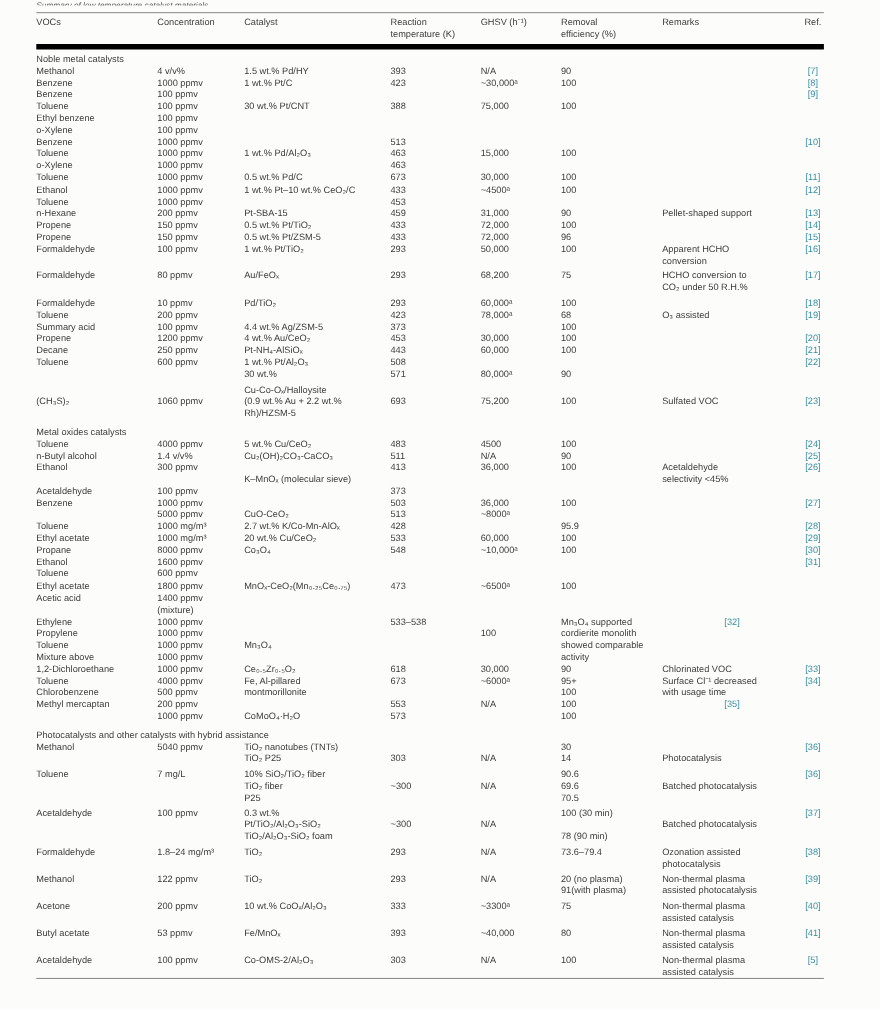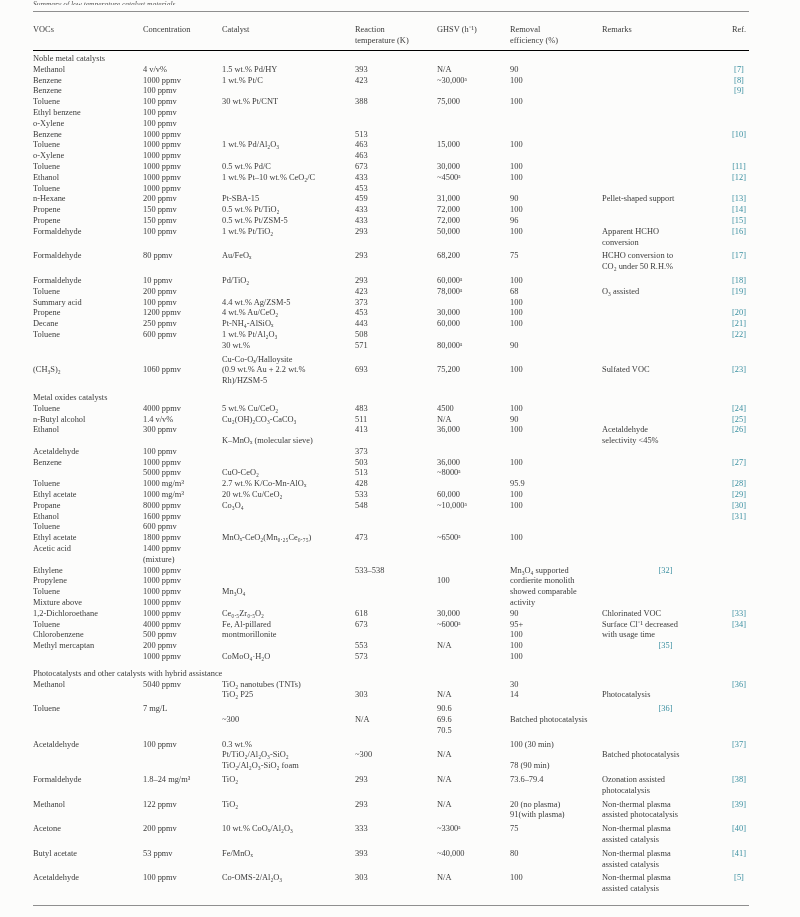--- a/index.html
+++ b/index.html
@@ -1,31 +1,31 @@
 <!DOCTYPE html>
 <html><head>
 <meta charset="utf-8">
 <style>
   html,body{margin:0;padding:0;}
   .page{
     position:relative;width:800px;height:917px;overflow:hidden;
     background:#fcfcfb;color:#3b3b3b;
-    font-family:Liberation Serif, serif;
+    font-family:Liberation Sans, sans-serif;
   }
   .caption{
     position:absolute;left:33px;top:0;height:5px;overflow:hidden;
     font-size:7.5px;font-style:italic;color:#555;line-height:9px;white-space:nowrap;
   }
   .table{position:absolute;left:33px;top:11px;width:716px;}
   .thead{
     display:grid;grid-template-columns:110px 79px 133px 82px 73px 92px 127px 20px;
-    border-top:1.4px solid #8f8f8f;border-bottom:1px solid #000000;
-    padding:13px 0 4px 0;
+    border-top:1.4px solid #8f8f8f;border-bottom:5px solid #000000;
+    padding:3px 0 4px 0;
   }
-  .tbody{padding-top:2px;padding-bottom:10px;border-bottom:1px solid #8f8f8f;}
+  .tbody{padding-top:2px;padding-bottom:0;border-bottom:1px solid #8f8f8f;}
   .section-title{font-size:8.4px;height:10.8px;line-height:10.8px;margin-top:6px;white-space:nowrap;}
   .section-title.first{margin-top:1px;}
   .entry{display:grid;grid-template-columns:110px 79px 133px 82px 73px 92px 127px 20px;}
   .entry.gap{margin-top:3px;}
   .cell{overflow:visible;}
   .ln{font-size:8.4px;height:10.8px;line-height:10.8px;white-space:nowrap;}
   .th .ln{font-size:8.4px;height:10.5px;line-height:10.5px;}
   .col-ref{text-align:center;}
   .ref{color:#3a8fa0;cursor:pointer;}
 </style>
@@ -938,20 +938,25 @@
             <div class="ln"><span class="ref">[36]</span></div>
           </div>
         </div>
         <div class="entry gap">
           <div class="cell col-voc">
             <div class="ln">Toluene</div>
           </div>
           <div class="cell col-conc">
             <div class="ln">7 mg/L</div>
           </div>
+          <div class="cell col-cat">
+            <div class="ln">10% SiO₂/TiO₂ fiber</div>
+            <div class="ln">TiO₂ fiber</div>
+            <div class="ln">P25</div>
+          </div>
           <div class="cell col-temp">
             <div class="ln">&nbsp;</div>
             <div class="ln">~300</div>
           </div>
           <div class="cell col-ghsv">
             <div class="ln">&nbsp;</div>
             <div class="ln">N/A</div>
           </div>
           <div class="cell col-eff">
             <div class="ln">90.6</div>

